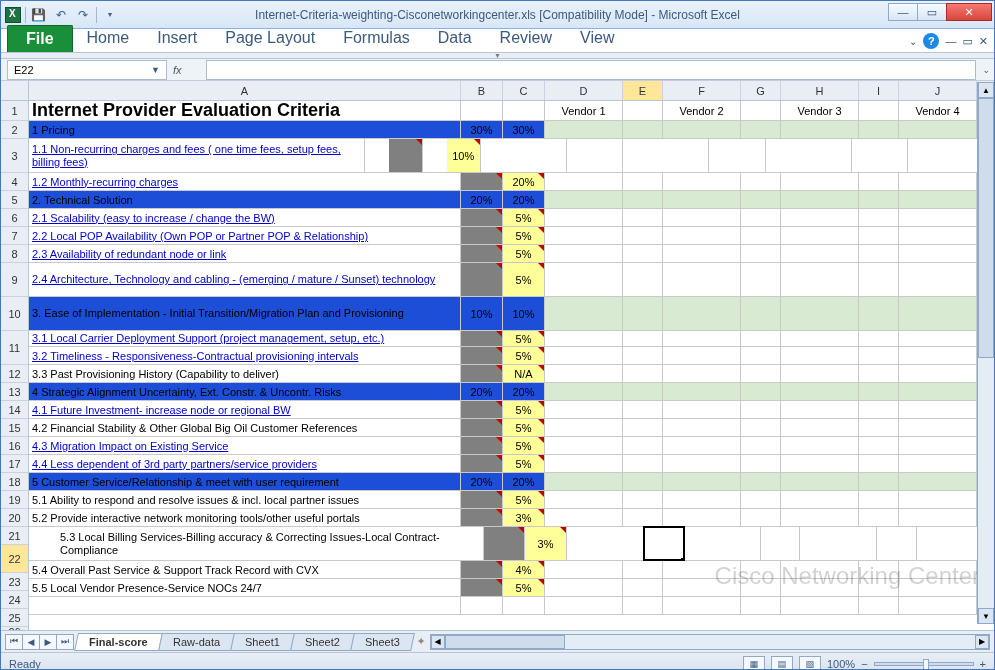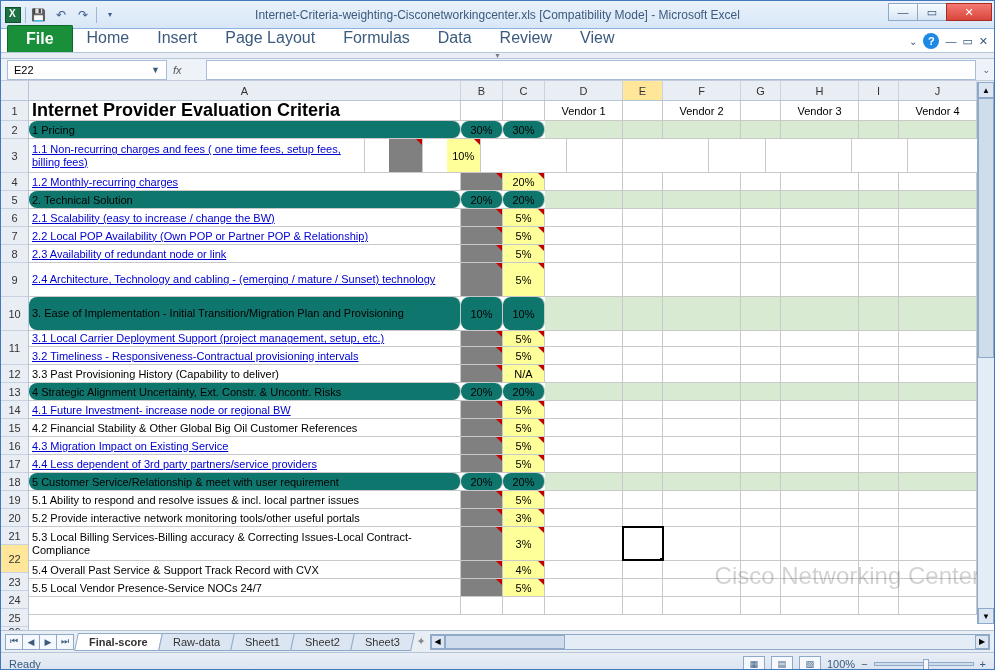--- a/index.html
+++ b/index.html
@@ -39,21 +39,21 @@
 .cells { position:relative; }
 .row { display:flex; height:18px; border-bottom:1px solid #c9c9c9; }
 .cell { border-right:1px solid #c9c9c9; padding:0 3px; font-size:11px; display:flex; align-items:center; overflow:hidden; white-space:nowrap; position:relative;}
 .wA { width:432px; } .wB { width:42px; } .wC { width:42px; } .wD { width:78px; }
 .wE { width:40px; } .wF { width:78px; } .wG { width:40px; } .wH { width:78px; }
 .wI { width:40px; } .wJ { width:78px; }
 .r-title { font-size:18px; font-weight:bold; }
 .r-h1 { height:20px; }
 .r-tall { height:34px; }
 .blue-link { color:#0000d0; text-decoration:underline; }
-.bg-cat { background:#0f766e;border-radius:8px; }
+.bg-cat { background:#1d4ed8; }
 .bg-grey { background:#808080; }
 .bg-yellow { background:#ffff99; }
 .bg-lgreen { background:#d9ead3; }
 .ctr { justify-content:center; }
 .red-tri::after { content:""; position:absolute; right:0; top:0; border:3px solid transparent; border-top-color:#c00000; border-right-color:#c00000; }
 .sel-cell { outline:2px solid #000; outline-offset:-1px; z-index:5; }
 .sel-cell::after { content:""; position:absolute; right:-3px; bottom:-3px; width:5px; height:5px; background:#000;}
 .watermark { position:absolute; right:14px; bottom:40px; font-size:24px; color:rgba(0,0,0,0.18); font-family: Arial; pointer-events:none; }
 .sheet-tabs { height:22px; background:#e9edf4; border-top:1px solid #b7c5d8; display:flex; align-items:center; font-size:11px; position:relative;}
 .tab-nav { display:flex; gap:0; padding:0 4px;}
@@ -417,21 +417,21 @@
           <div class="cell wB bg-grey red-tri"></div>
           <div class="cell wC bg-yellow ctr red-tri">3%</div>
           <div class="cell wD"></div>
           <div class="cell wE"></div>
           <div class="cell wF"></div>
           <div class="cell wG"></div>
           <div class="cell wH"></div>
           <div class="cell wI"></div>
           <div class="cell wJ"></div>
         </div>
-        <div class="row" style="height: 34px;">
+        <div class="row" style="height: 34px; padding-left: 28px;">
           <div class="cell wA wrap">5.3  Local Billing Services-Billing accuracy &amp; Correcting Issues-Local Contract-Compliance</div>
           <div class="cell wB bg-grey red-tri"></div>
           <div class="cell wC bg-yellow ctr red-tri">3%</div>
           <div class="cell wD"></div>
           <div class="cell wE sel-cell"></div>
           <div class="cell wF"></div>
           <div class="cell wG"></div>
           <div class="cell wH"></div>
           <div class="cell wI"></div>
           <div class="cell wJ"></div>

